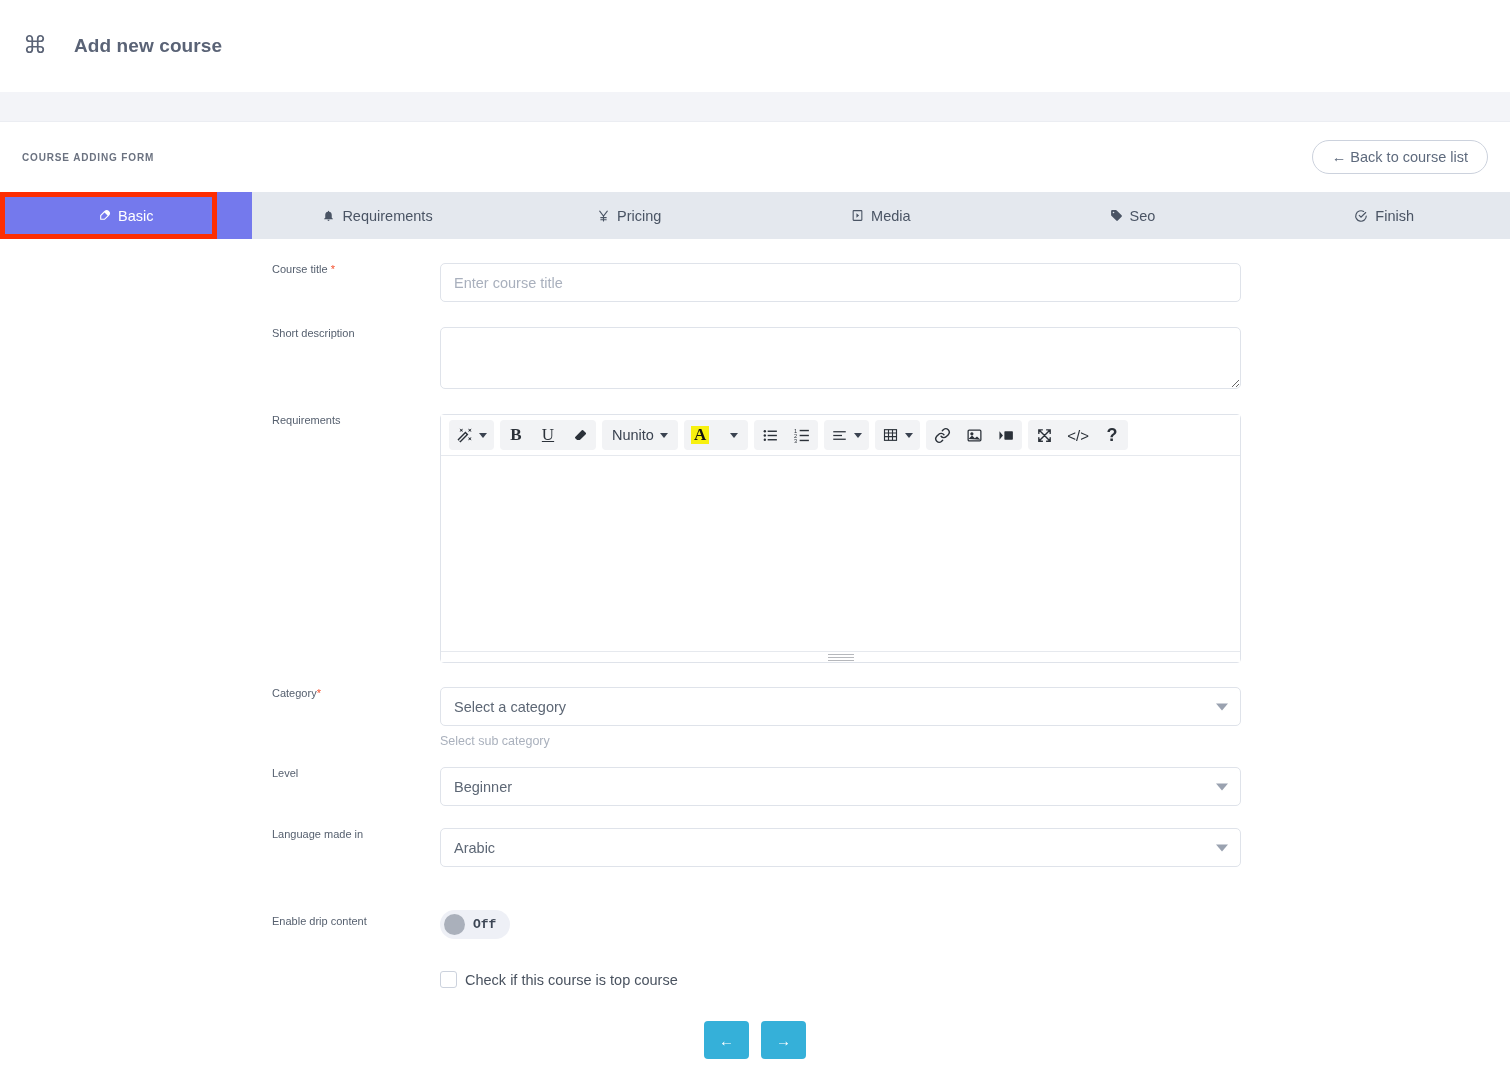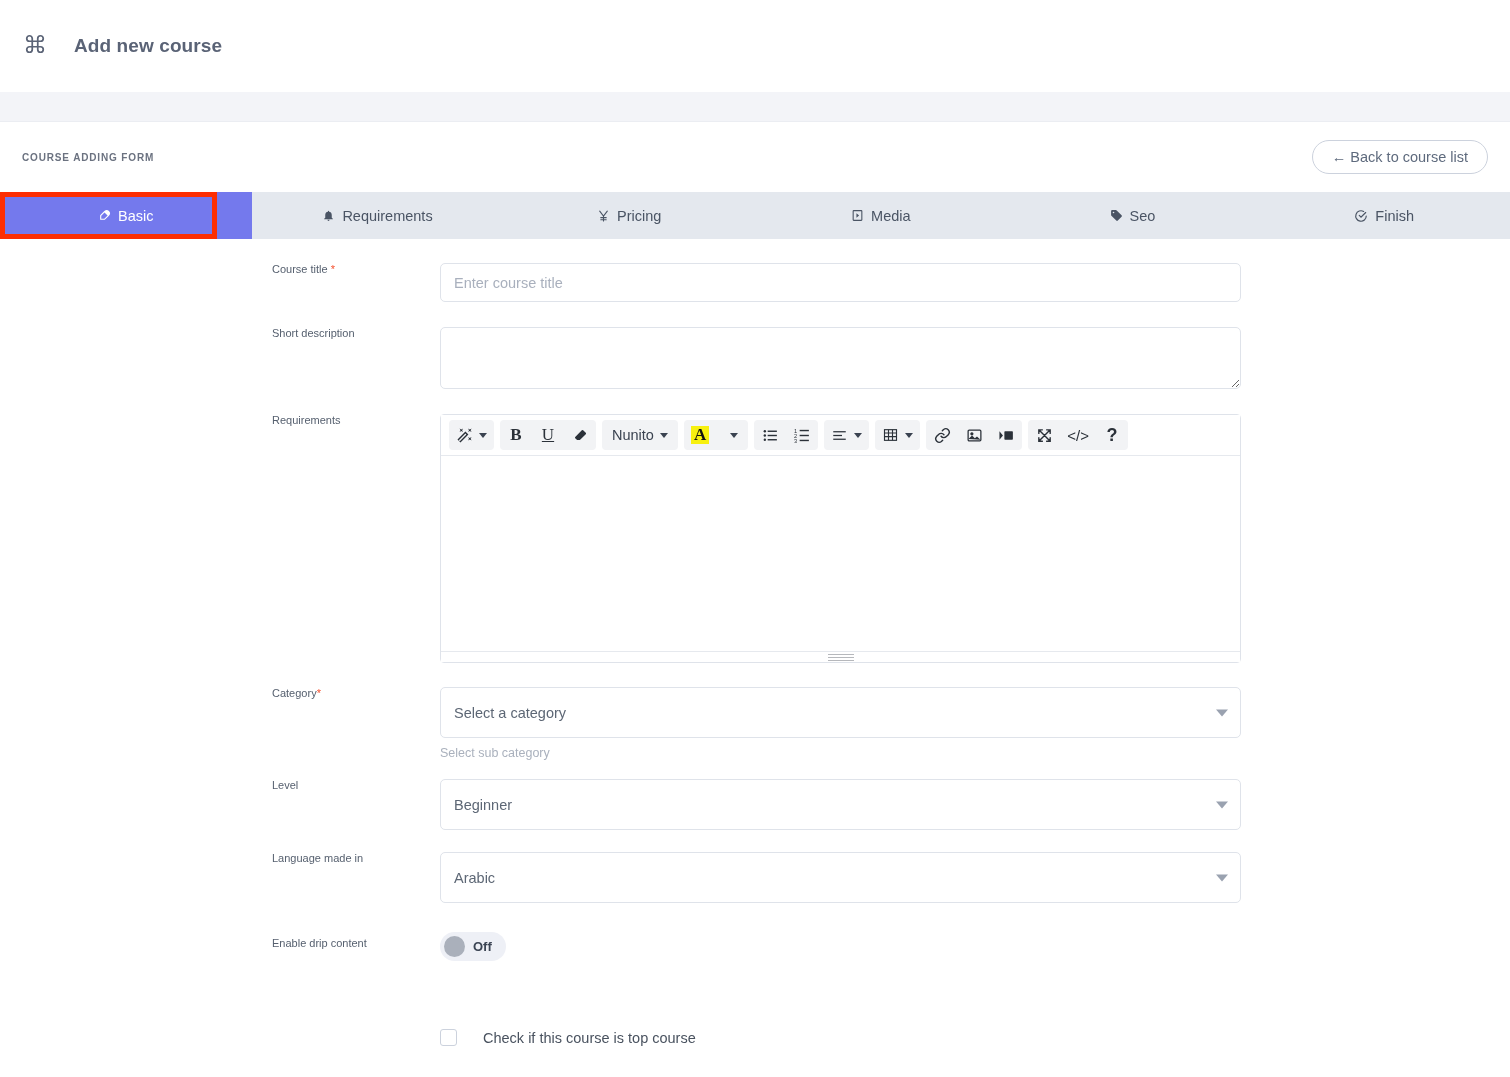--- a/index.html
+++ b/index.html
@@ -142,21 +142,21 @@
     font-size: 14.5px;
     color: #4a5464;
     font-family: "Liberation Sans", sans-serif;
     resize: vertical;
     outline: none;
   }
 
   .sel-wrap { position: relative; width: 100%; }
   .sel {
     width: 100%;
-    height: 51px;
+    height: 39px;
     border: 1px solid #dfe3ea;
     border-radius: 5px;
     padding: 0 34px 0 13px;
     font-size: 14.5px;
     color: #5d6775;
     font-family: "Liberation Sans", sans-serif;
     background: #fff;
     appearance: none;
     -webkit-appearance: none;
     outline: none;
@@ -258,39 +258,39 @@
   
   .toggle {
     display: inline-flex;
     align-items: center;
     gap: 8px;
     background: #eef0f6;
     border-radius: 20px;
     padding: 4px 14px 4px 4px;
     cursor: pointer;
     user-select: none;
+    font-family: Liberation Mono, monospace;
   }
   .toggle-knob {
     width: 21px;
     height: 21px;
     border-radius: 50%;
     background: #aab0bb;
   }
   .toggle-lbl {
     font-size: 13px;
     font-weight: bold;
     color: #3c4554;
   }
 
   
   .chk-row {
     display: flex;
     align-items: center;
-    gap: 26px;
-    margin-top: 36px;
+    gap: 8px;
   }
   .chk-box {
     width: 17px;
     height: 17px;
     border: 1px solid #ccd2dd;
     border-radius: 3px;
     background: #fff;
     cursor: pointer;
   }
   .chk-lbl {
@@ -569,21 +569,21 @@
     <div class="ctrl">
       <div class="sel-wrap">
         <select class="sel">
           <option>Beginner</option>
         </select>
         <span class="sel-caret"></span>
       </div>
     </div>
   </div>
 
-  <div class="row" style="margin-bottom:29px;">
+  <div class="row" style="margin-bottom:43px;">
     <div class="lbl">Language made in</div>
     <div class="ctrl">
       <div class="sel-wrap">
         <select class="sel">
           <option>Arabic</option>
         </select>
         <span class="sel-caret"></span>
       </div>
     </div>
   </div>

